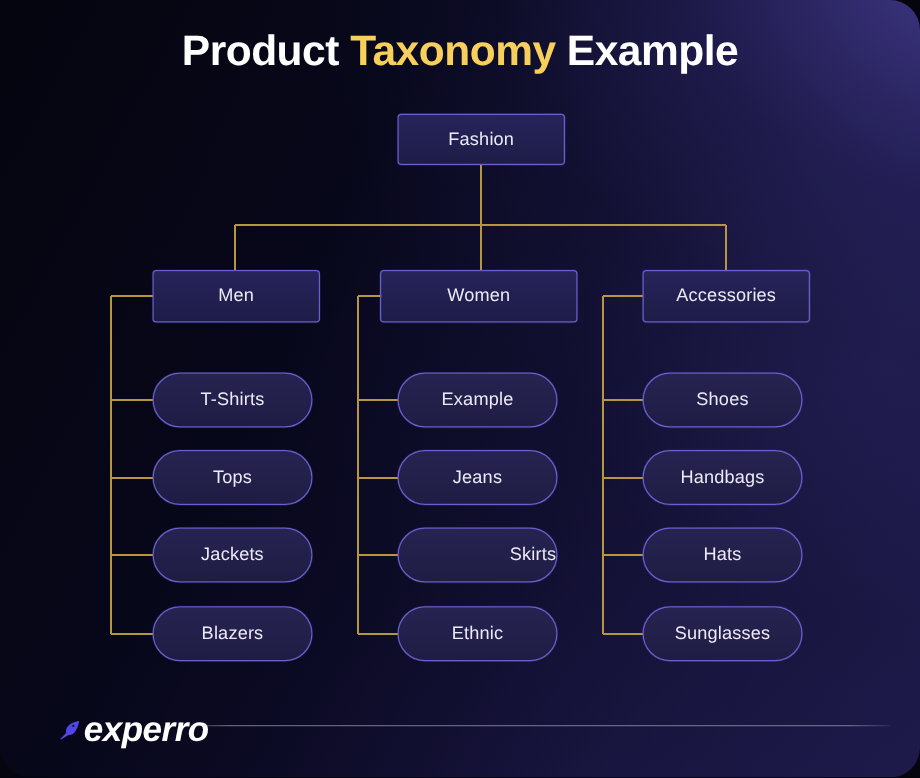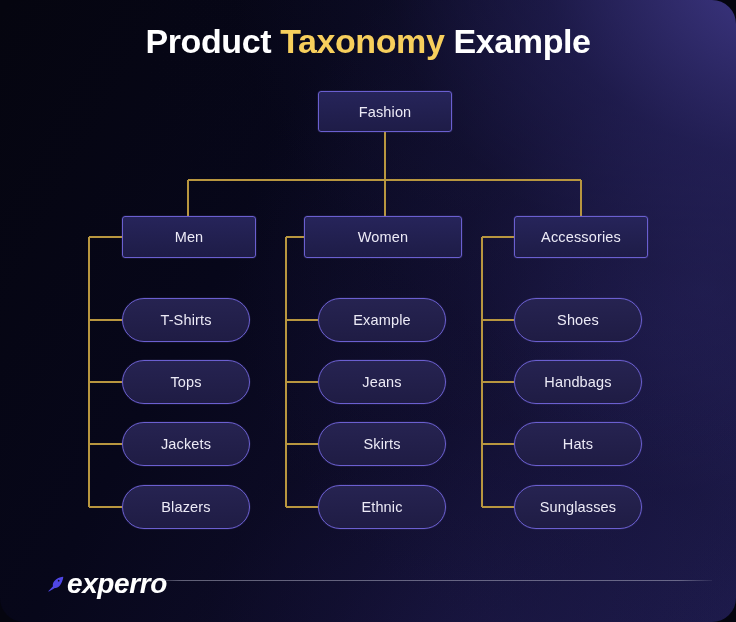--- a/index.html
+++ b/index.html
@@ -141,21 +141,21 @@
   <div class="node leaf" style="left:122px;top:485px;width:128px;height:44px;">
     <span>Blazers</span>
   </div>
 
   <div class="node leaf" style="left:318px;top:298px;width:128px;height:44px;">
     <span>Example</span>
   </div>
   <div class="node leaf" style="left:318px;top:360px;width:128px;height:44px;">
     <span>Jeans</span>
   </div>
-  <div class="node leaf" style="left:318px;top:422px;width:128px;height:44px;">
+  <div class="node leaf" style="left:318px;top:422px;width:128px;height:44px;justify-content:flex-end;">
     <span>Skirts</span>
   </div>
   <div class="node leaf" style="left:318px;top:485px;width:128px;height:44px;">
     <span>Ethnic</span>
   </div>
 
   <div class="node leaf" style="left:514px;top:298px;width:128px;height:44px;">
     <span>Shoes</span>
   </div>
   <div class="node leaf" style="left:514px;top:360px;width:128px;height:44px;">

